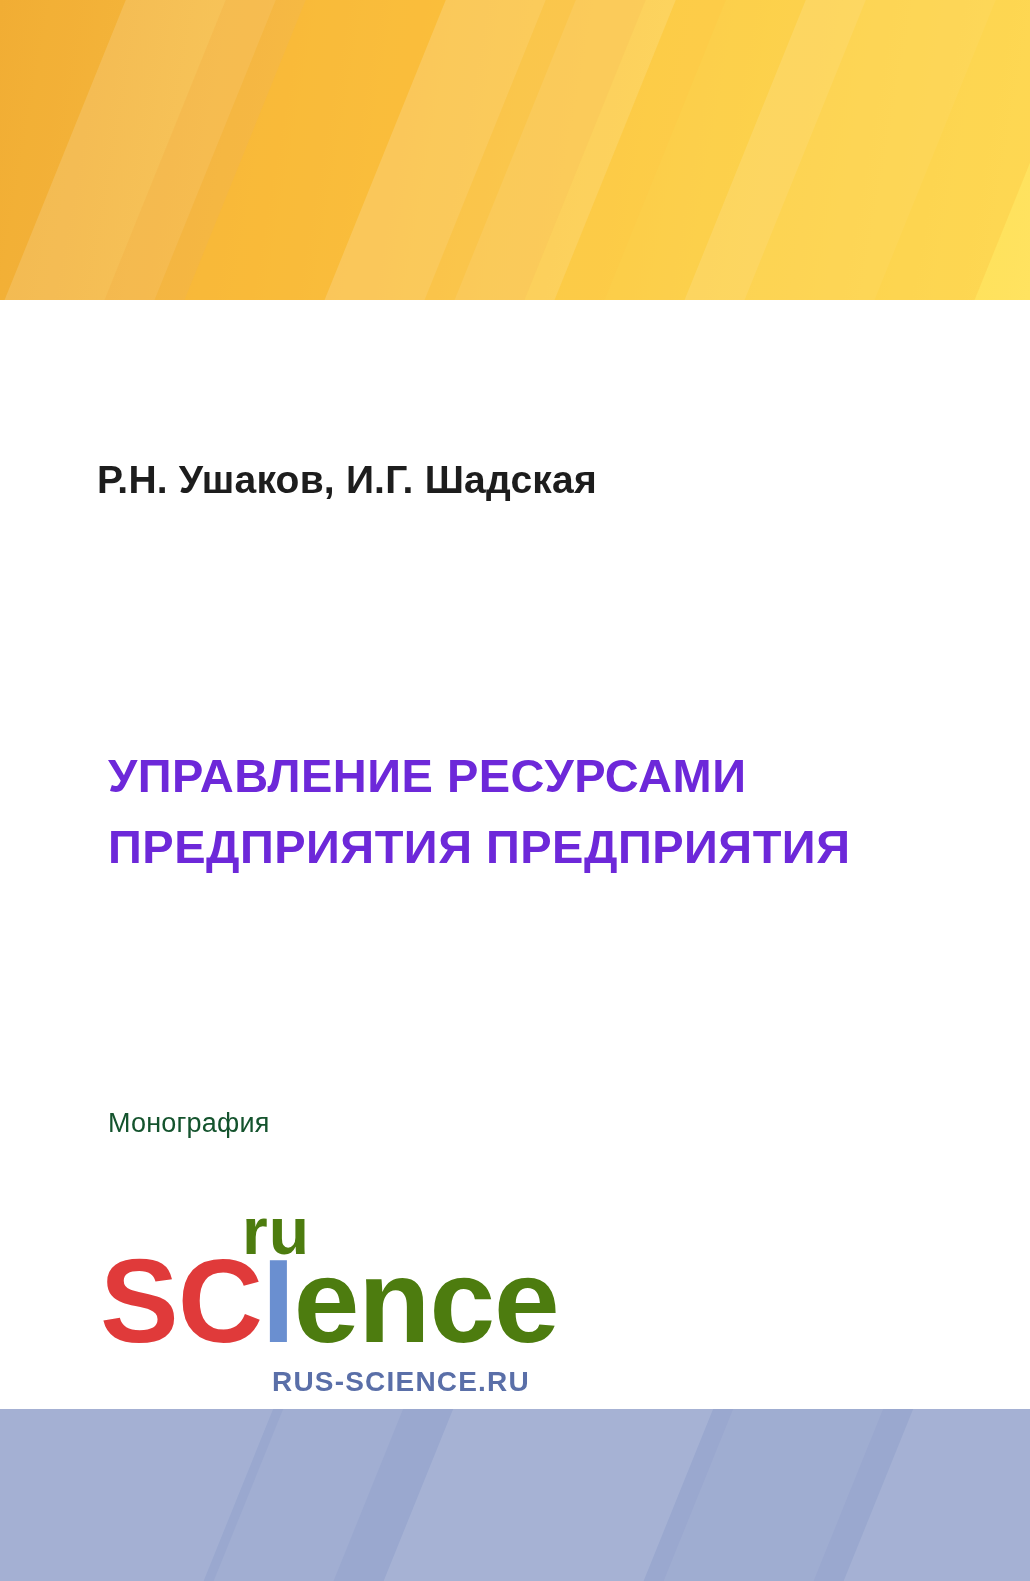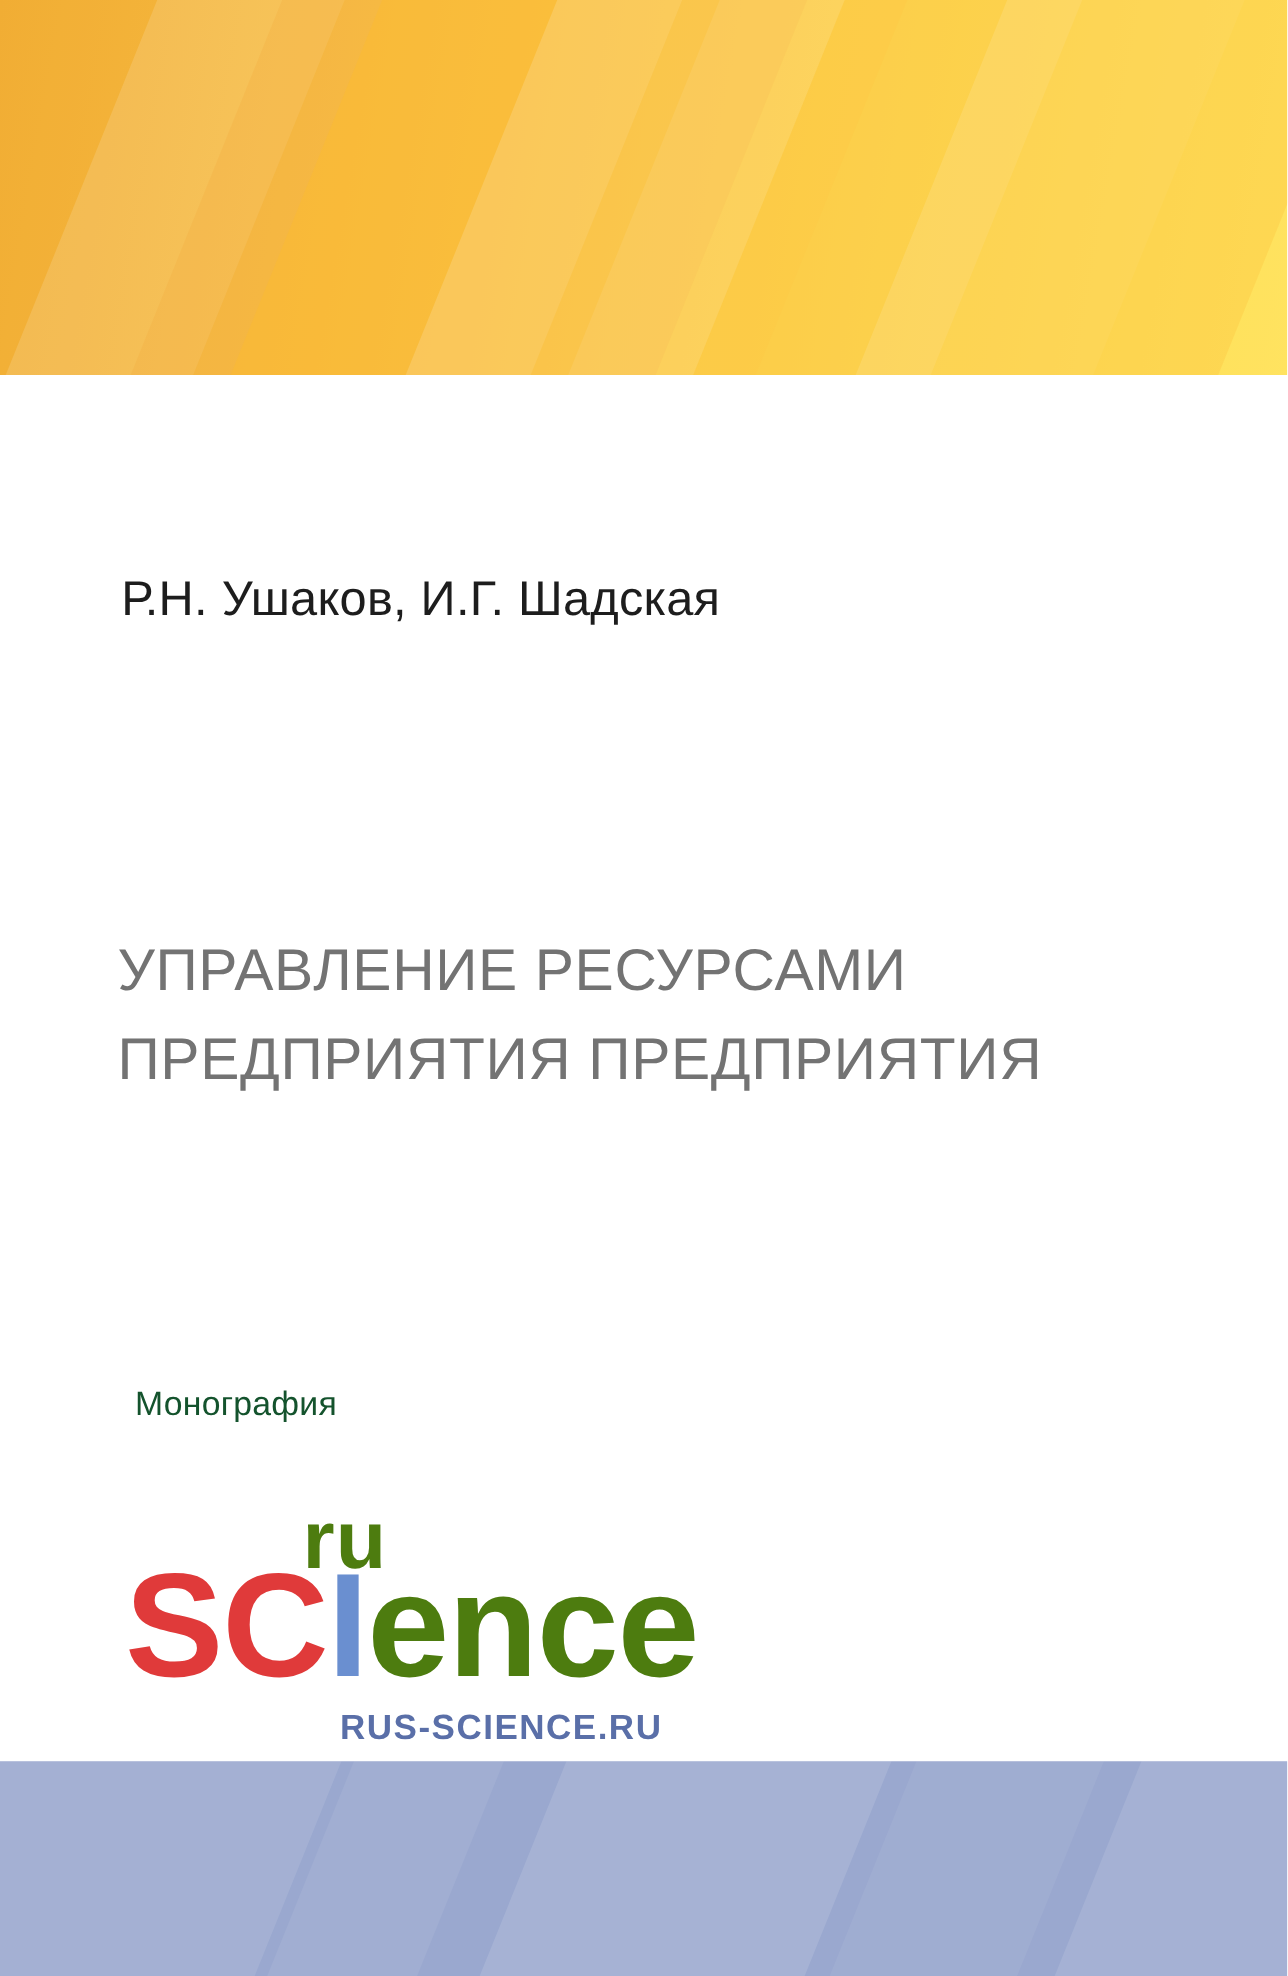--- a/index.html
+++ b/index.html
@@ -69,31 +69,32 @@
   
   .authors {
     position: absolute;
     left: 97px;
     top: 452px;
     width: 840px;
     color: #1d1d1d;
     font-size: 39px;
     line-height: 1.42;
     letter-spacing: 0.2px;
+    font-weight: bold;
   }
   .authors div { white-space: nowrap; }
 
   .title {
     position: absolute;
-    left: 94px;
+    left: 108px;
     top: 740px;
     width: 850px;
-    color: #737373;
+    color: #6d28d9;
     font-size: 47px;
-    font-weight: normal;
+    font-weight: bold;
     line-height: 1.52;
     letter-spacing: 0.5px;
   }
   .title div { white-space: nowrap; }
 
   .subtitle {
     position: absolute;
     left: 108px;
     top: 1108px;
     color: #14532d;

